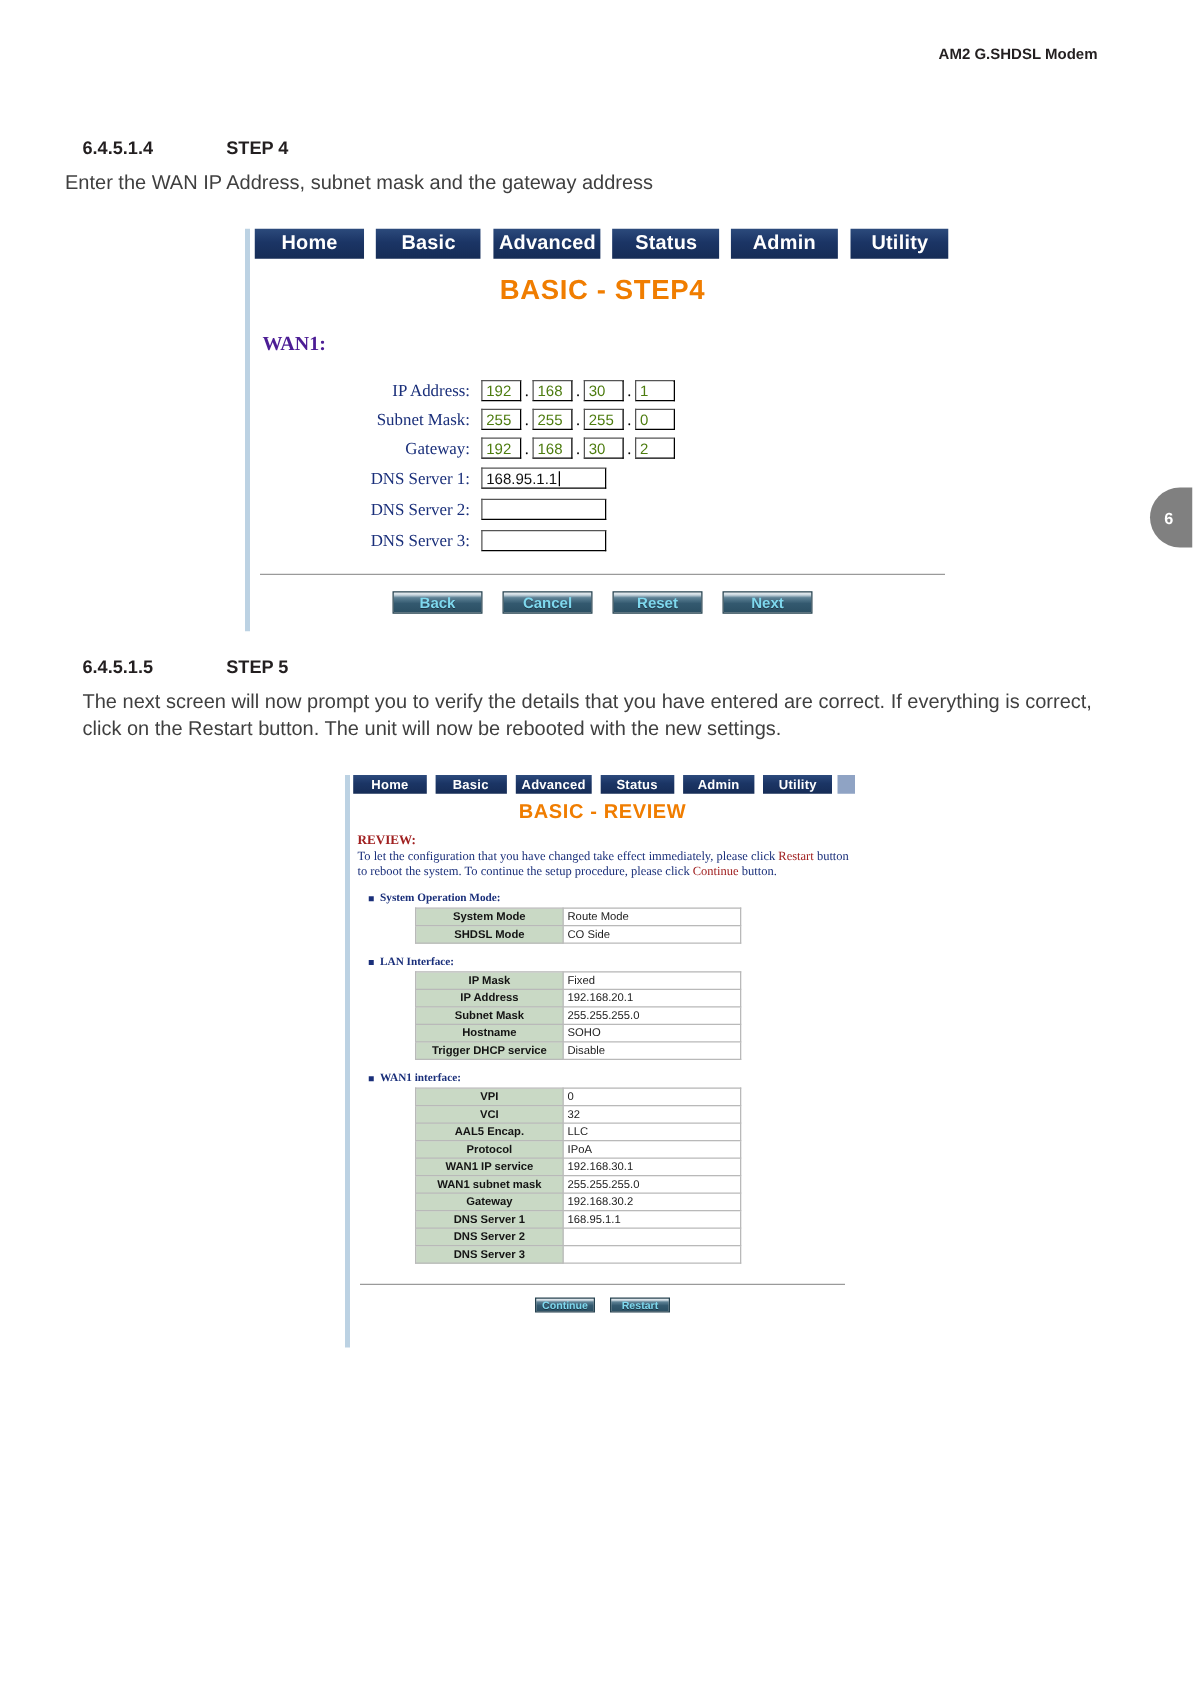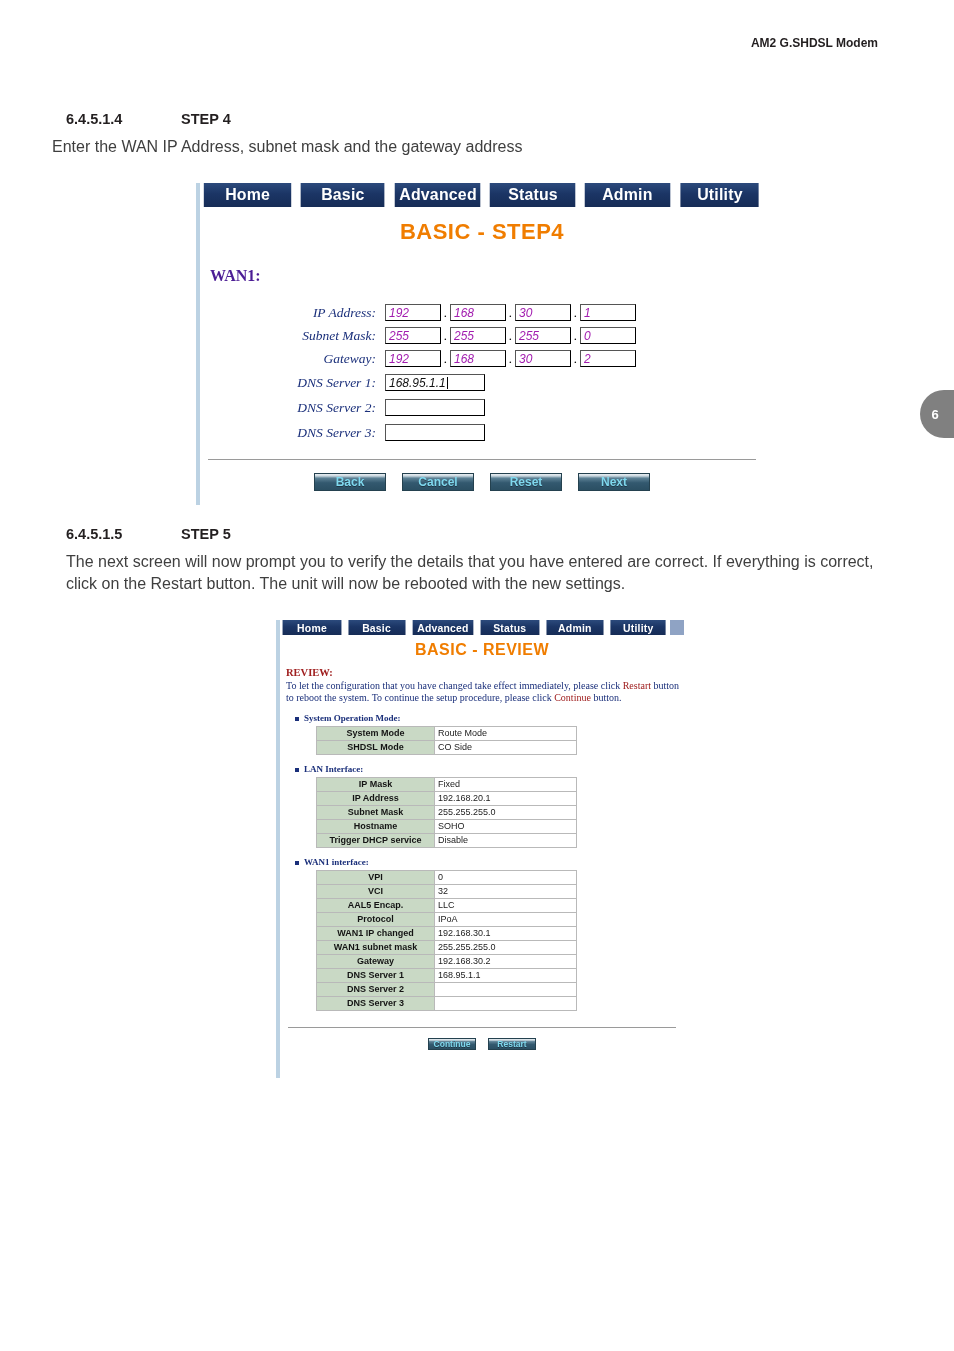--- a/index.html
+++ b/index.html
@@ -143,38 +143,37 @@
   .form-rows {
     margin-top: 16px;
     font-family: "Liberation Serif", serif;
     color: #1a2f7a;
     font-size: 13.5px;
   }
   .frow {
     display: flex;
     align-items: center;
     height: 23px;
-    font-style: italic;
   }
   .frow .flabel {
     width: 176px;
     text-align: right;
     padding-right: 9px;
     white-space: nowrap;
   }
   .octet {
-    width: 56px;
+    width: 32px;
     height: 17px;
     border: 1px solid #000000;
     border-top-color: #555;
     border-left-color: #555;
     background: #ffffff;
     font-family: "Liberation Sans", sans-serif;
     font-size: 12px;
-    color: #a21caf;
+    color: #4d7c0f;
     line-height: 17px;
     padding-left: 3px;
     box-sizing: border-box;
     overflow: hidden;
     white-space: nowrap;
   }
   .dot { width: 9px; text-align: center; font-size: 13px; color:#000; }
   .wide-input {
     width: 100px;
     height: 17px;
@@ -262,21 +261,21 @@
     position: absolute;
     left: -9px;
     top: 4px;
     width: 4px;
     height: 4px;
     background: #1a2f7a;
   }
 
   .rtable {
     border-collapse: collapse;
-    margin-left: 36px;
+    margin-left: 52px;
     border: 1px solid #b9b9b9;
     background: #f2f2f2;
   }
   .rtable td {
     border: 1px solid #b9b9b9;
     height: 13px;
     font-family: "Liberation Sans", sans-serif;
     font-size: 9px;
     color: #1c1c1c;
     padding: 0 3px;
@@ -494,21 +493,21 @@
     </tr>
     <tr>
       <td class="k">AAL5 Encap.</td>
       <td class="v">LLC</td>
     </tr>
     <tr>
       <td class="k">Protocol</td>
       <td class="v">IPoA</td>
     </tr>
     <tr>
-      <td class="k">WAN1 IP changed</td>
+      <td class="k">WAN1 IP service</td>
       <td class="v">192.168.30.1</td>
     </tr>
     <tr>
       <td class="k">WAN1 subnet mask</td>
       <td class="v">255.255.255.0</td>
     </tr>
     <tr>
       <td class="k">Gateway</td>
       <td class="v">192.168.30.2</td>
     </tr>

